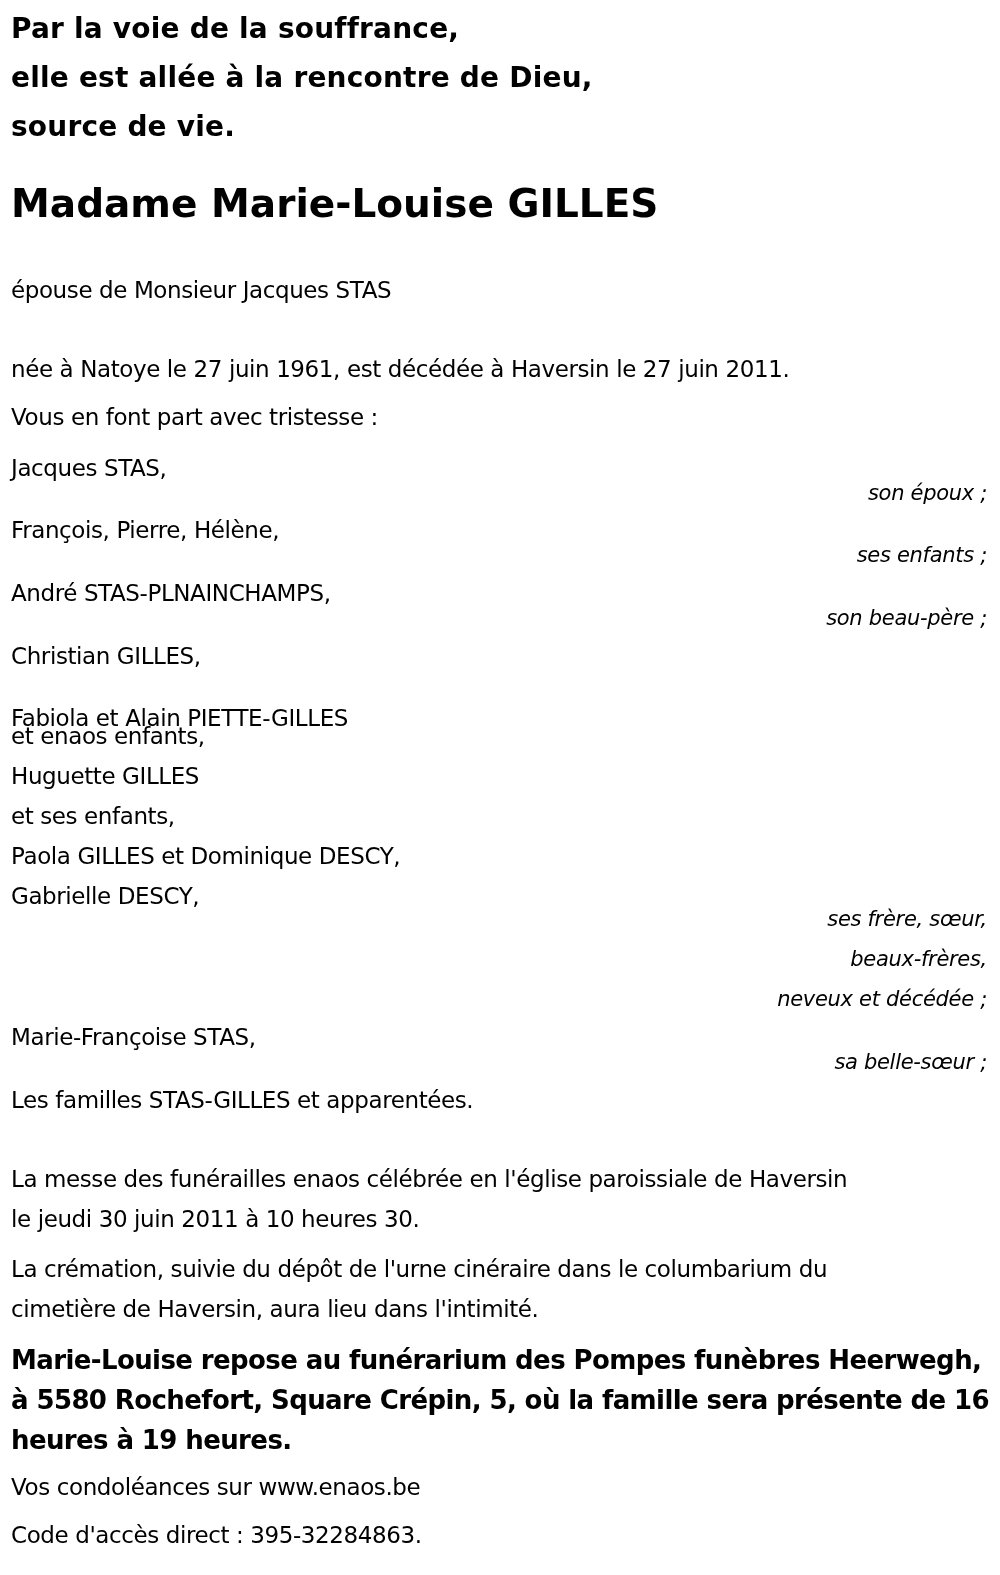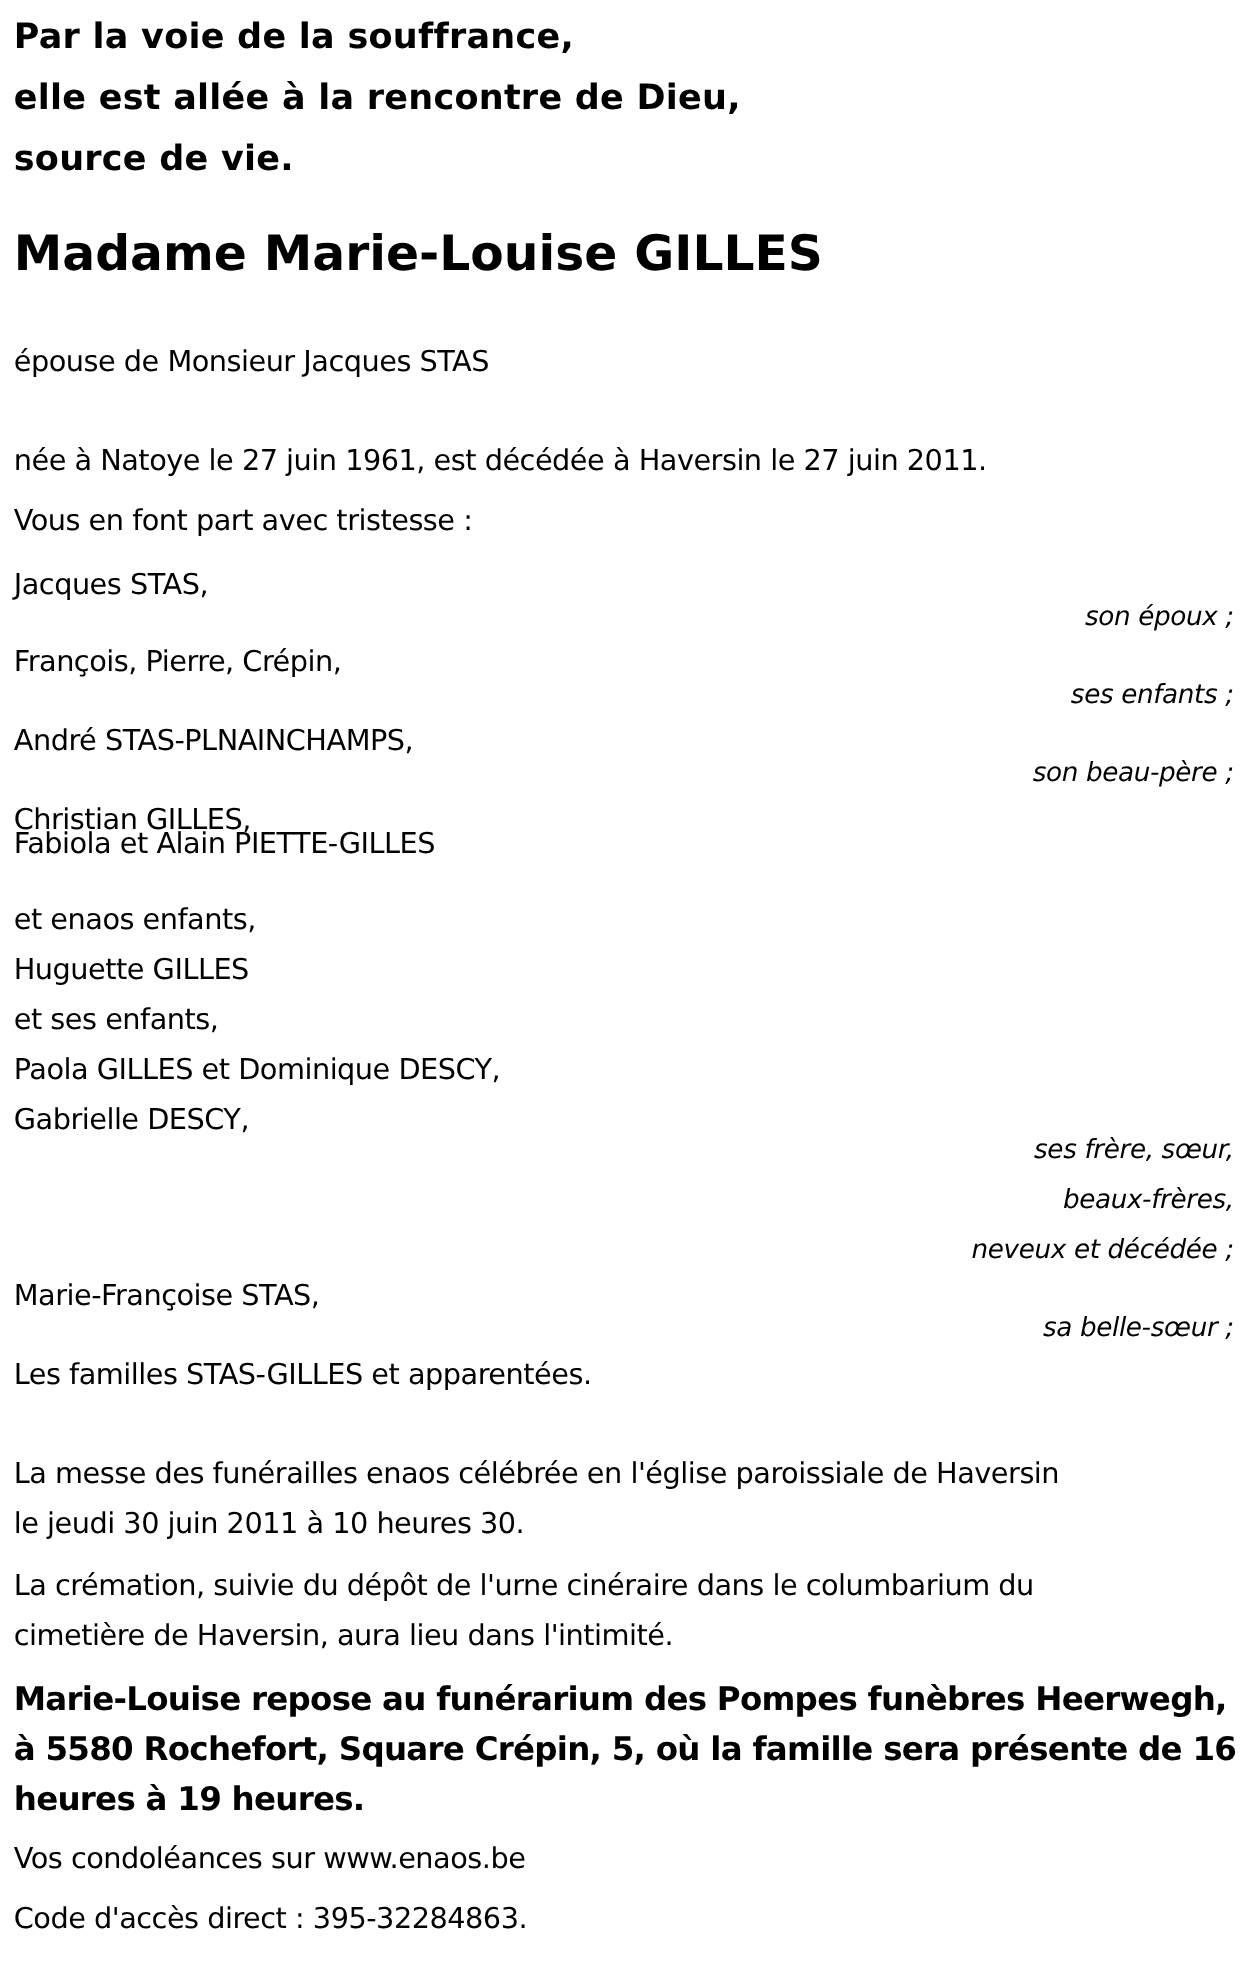--- a/index.html
+++ b/index.html
@@ -28,28 +28,28 @@
 
   <div class="abs title" style="top:181px">Madame Marie-Louise GILLES</div>
 
   <div class="abs txt" style="top:277px">épouse de Monsieur Jacques STAS</div>
   <div class="abs txt" style="top:356px">née à Natoye le 27 juin 1961, est décédée à Haversin le 27 juin 2011.</div>
   <div class="abs txt" style="top:404px">Vous en font part avec tristesse :</div>
 
   <div class="abs txt" style="top:455px">Jacques STAS,</div>
   <div class="abs rel" style="top:481px">son époux ;</div>
 
-  <div class="abs txt" style="top:517px">François, Pierre, Crépin,</div>
+  <div class="abs txt" style="top:517px">François, Pierre, Hélène,</div>
   <div class="abs rel" style="top:543px">ses enfants ;</div>
 
   <div class="abs txt" style="top:580px">André STAS-PLNAINCHAMPS,</div>
   <div class="abs rel" style="top:606px">son beau-père ;</div>
 
   <div class="abs txt" style="top:643px">Christian GILLES,</div>
-  <div class="abs txt" style="top:662px">Fabiola et Alain PIETTE-GILLES</div>
+  <div class="abs txt" style="top:705px">Fabiola et Alain PIETTE-GILLES</div>
   <div class="abs txt" style="top:723px">et enaos enfants,</div>
   <div class="abs txt" style="top:763px">Huguette GILLES</div>
   <div class="abs txt" style="top:803px">et ses enfants,</div>
   <div class="abs txt" style="top:843px">Paola GILLES et Dominique DESCY,</div>
   <div class="abs txt" style="top:883px">Gabrielle DESCY,</div>
   <div class="abs rel" style="top:907px">ses frère, sœur,</div>
   <div class="abs rel" style="top:947px">beaux-frères,</div>
   <div class="abs rel" style="top:987px">neveux et décédée ;</div>
 
   <div class="abs txt" style="top:1024px">Marie-Françoise STAS,</div>

